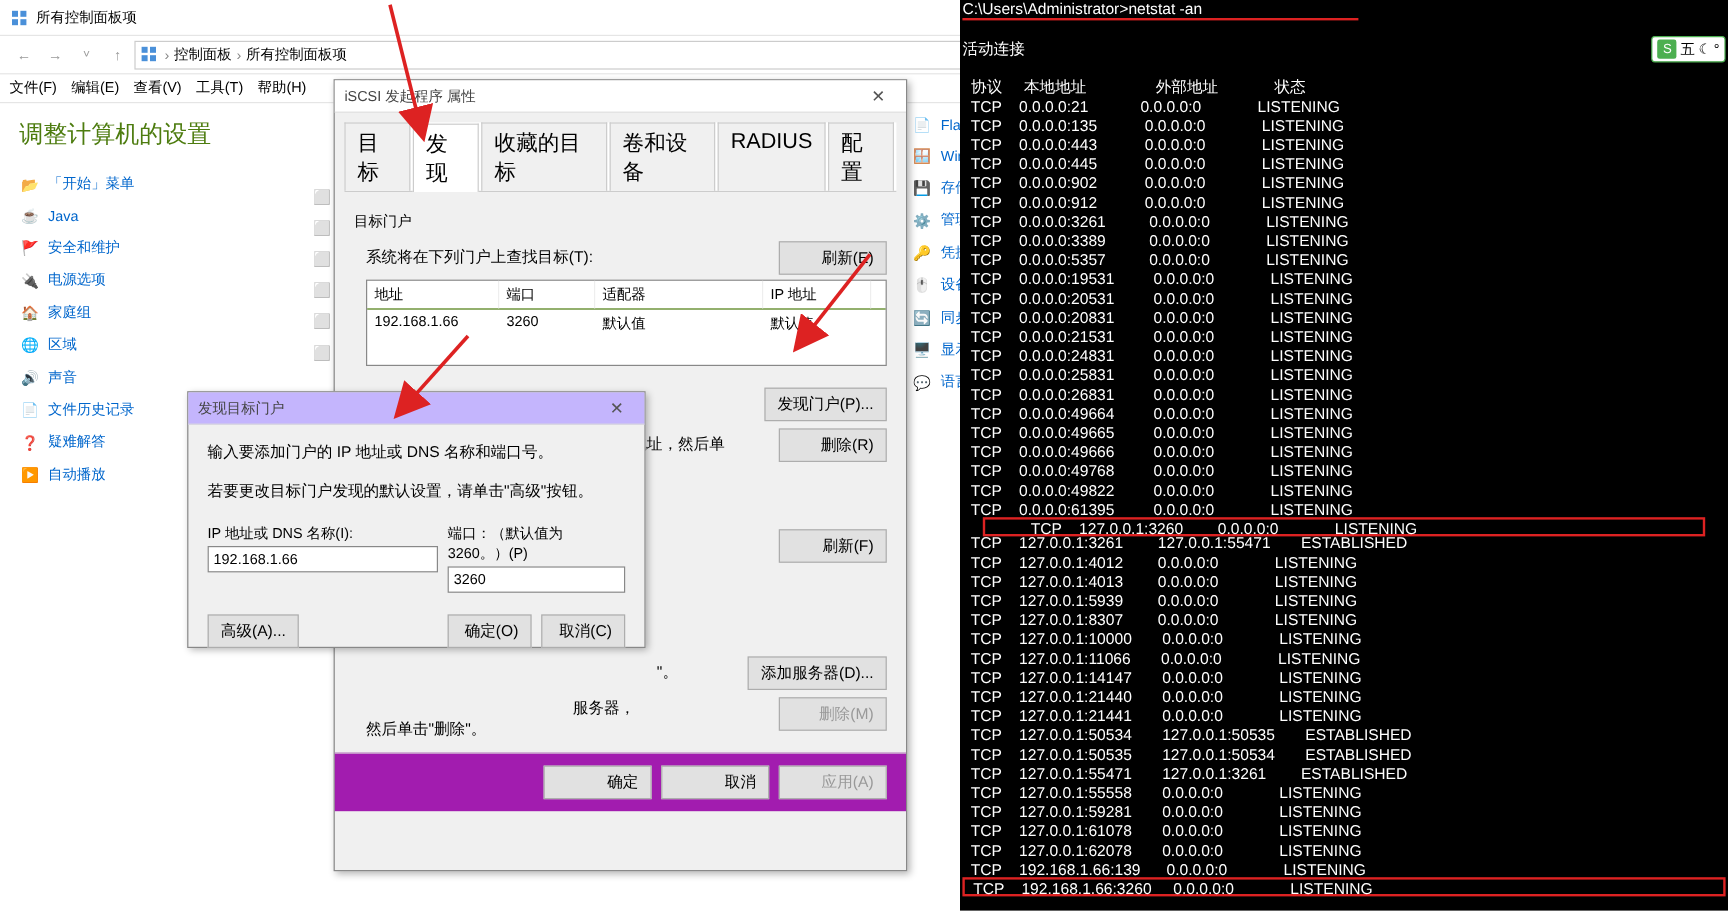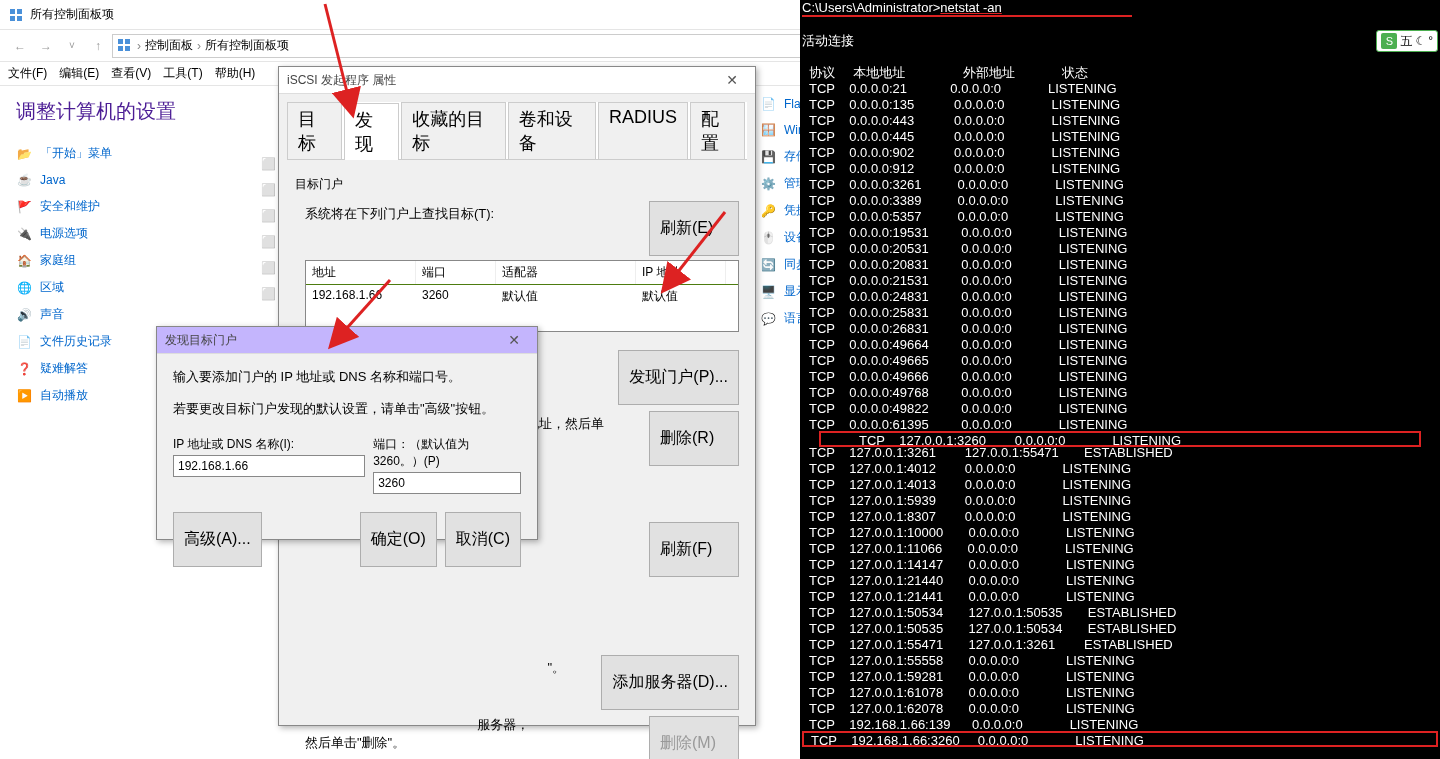--- a/index.html
+++ b/index.html
@@ -8,55 +8,55 @@
 .win-title .icon{width:16px;height:16px;margin-right:6px;display:inline-flex;align-items:center;justify-content:center}
 .nav-bar{height:32px;display:flex;align-items:center;padding:0 8px;border-bottom:1px solid #e5e5e5;font-size:12px}
 .nav-btn{width:24px;height:24px;display:inline-flex;align-items:center;justify-content:center;color:#999;margin-right:2px}
 .nav-path{display:flex;align-items:center;flex:1;border:1px solid #ccc;height:24px;padding:0 4px}
 .nav-path .icon{width:16px;height:16px;margin-right:4px}
 .nav-path span{margin-right:4px;color:#000}
 .menu-bar{height:24px;display:flex;align-items:center;padding:0 8px;font-size:12px;border-bottom:1px solid #e5e5e5}
 .menu-bar span{margin-right:12px}
 .cp-body{display:flex;position:absolute;top:86px;left:0;right:0;bottom:0}
 .cp-left{width:260px;padding:12px 16px}
-.cp-heading{font-size:20px;color:#4c1d95;margin-bottom:20px}
+.cp-heading{font-size:20px;color:#4d7c0f;margin-bottom:20px}
 .cp-item{display:flex;align-items:center;font-size:12px;color:#0066cc;margin-bottom:10px;cursor:pointer}
 .cp-item .ic{width:18px;height:16px;margin-right:6px;display:inline-flex;align-items:center;justify-content:center}
 .cp-right{flex:1;padding:12px;position:relative}
 .cp-col2{position:absolute;left:500px;top:10px}
 .cp-col2 .cp-item{margin-bottom:10px}
 
 .dialog{position:absolute;background:#f0f0f0;border:1px solid #888;box-shadow:2px 2px 6px rgba(0,0,0,0.3);font-size:12px}
 .dlg-title{height:27px;background:#fff;display:flex;align-items:center;padding:0 8px;color:#444;border-bottom:1px solid #ddd}
 .dlg-title .close{margin-left:auto;font-size:14px;color:#555;cursor:pointer;width:30px;text-align:center}
 .tabs{display:flex;background:#fff;border-bottom:1px solid #ccc;margin:8px 8px 0 8px}
 .tab{padding:4px 10px;border:1px solid #ccc;border-bottom:none;margin-right:2px;background:#f0f0f0;font-size:18px;cursor:pointer}
 .tab.active{background:#fff;position:relative;top:1px}
 .dlg-content{padding:10px 16px}
 .group-title{font-size:12px;margin:6px 0 8px 0;color:#000}
 .sub-text{font-size:13px;margin:4px 0}
-.win-btn{border:1px solid #adadad;background:#e1e1e1;padding:16px 10px;font-size:16px;min-width:90px;cursor:pointer;text-align:left}
+.win-btn{border:1px solid #adadad;background:#e1e1e1;padding:4px 10px;font-size:13px;min-width:90px;cursor:pointer;text-align:right}
 .win-btn.disabled{color:#999}
 .listing{border:1px solid #888;background:#fff;padding:0;font-size:12px}
 .listing-header{display:flex;border-bottom:1px solid #4d7c0f}
 .listing-header div{padding:3px 6px;border-right:1px solid #eee}
 .listing-row{display:flex}
 .listing-row div{padding:3px 6px}
 .col-addr{width:110px}
 .col-port{width:80px}
 .col-adapter{width:140px}
 .col-ip{width:90px}
 .flex-between{display:flex;justify-content:space-between;align-items:flex-start;gap:8px}
 .dlg-footer{display:flex;justify-content:flex-end;gap:8px;padding:10px 16px;border-top:1px solid #ddd;background:#a21caf}
 .input-field{border:1px solid #888;background:#fff;padding:2px 4px;font-size:12px;font-family:inherit;height:22px}
 .label-sm{font-size:12px;display:block;margin-bottom:2px}
 
 .terminal{position:absolute;top:0;right:0;width:640px;height:759px;background:#000;color:#fff;font-family:"Consolas","Courier New",monospace;font-size:13px;padding:0 2px;overflow:hidden}
 .term-line{white-space:pre;height:16px;line-height:16px}
-.term-cmd{text-decoration:underline;text-decoration-color:#d22}
+.term-cmd{text-decoration-color:#d22}
 .red-box{border:2px solid #d22;padding:0}
 .ime{position:absolute;top:30px;right:2px;background:#fff;border:1px solid #4caf50;border-radius:3px;display:flex;align-items:center;height:22px;padding:0 4px;font-size:12px}
 .ime .ic{width:16px;height:16px;background:#4caf50;border-radius:2px;color:#fff;display:inline-flex;align-items:center;justify-content:center;font-size:11px;margin-right:3px}
 
 .arrow{position:absolute;pointer-events:none}
 .arrow svg{overflow:visible}
 </style>
 </head>
 <body>
 

